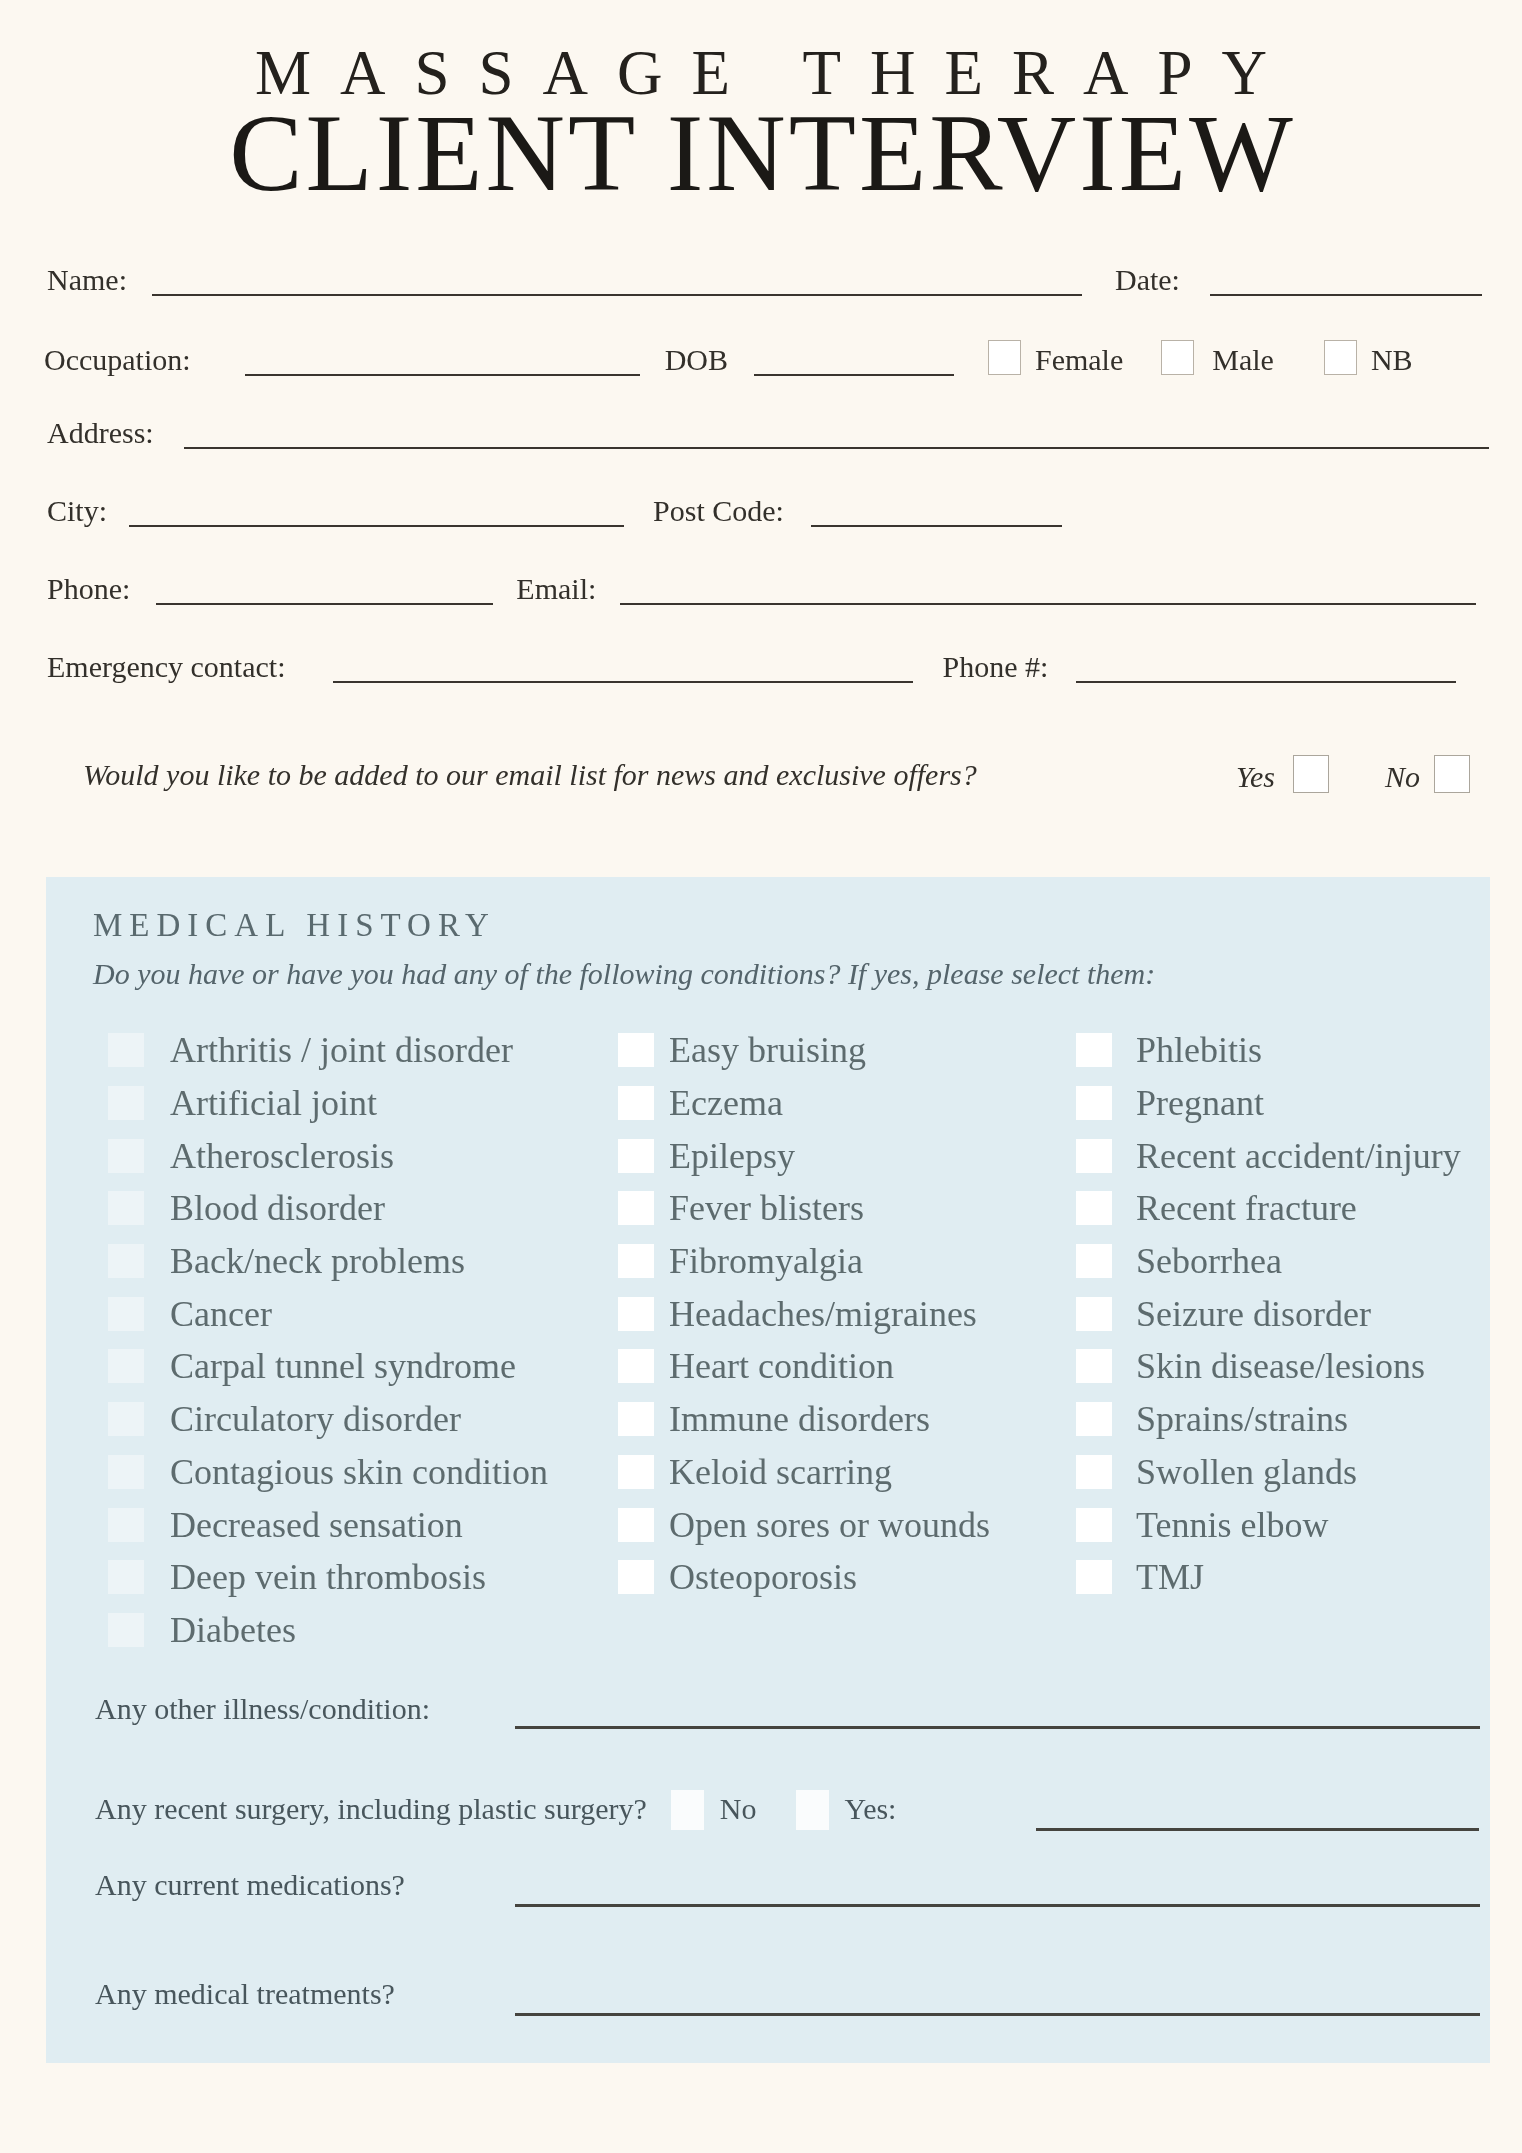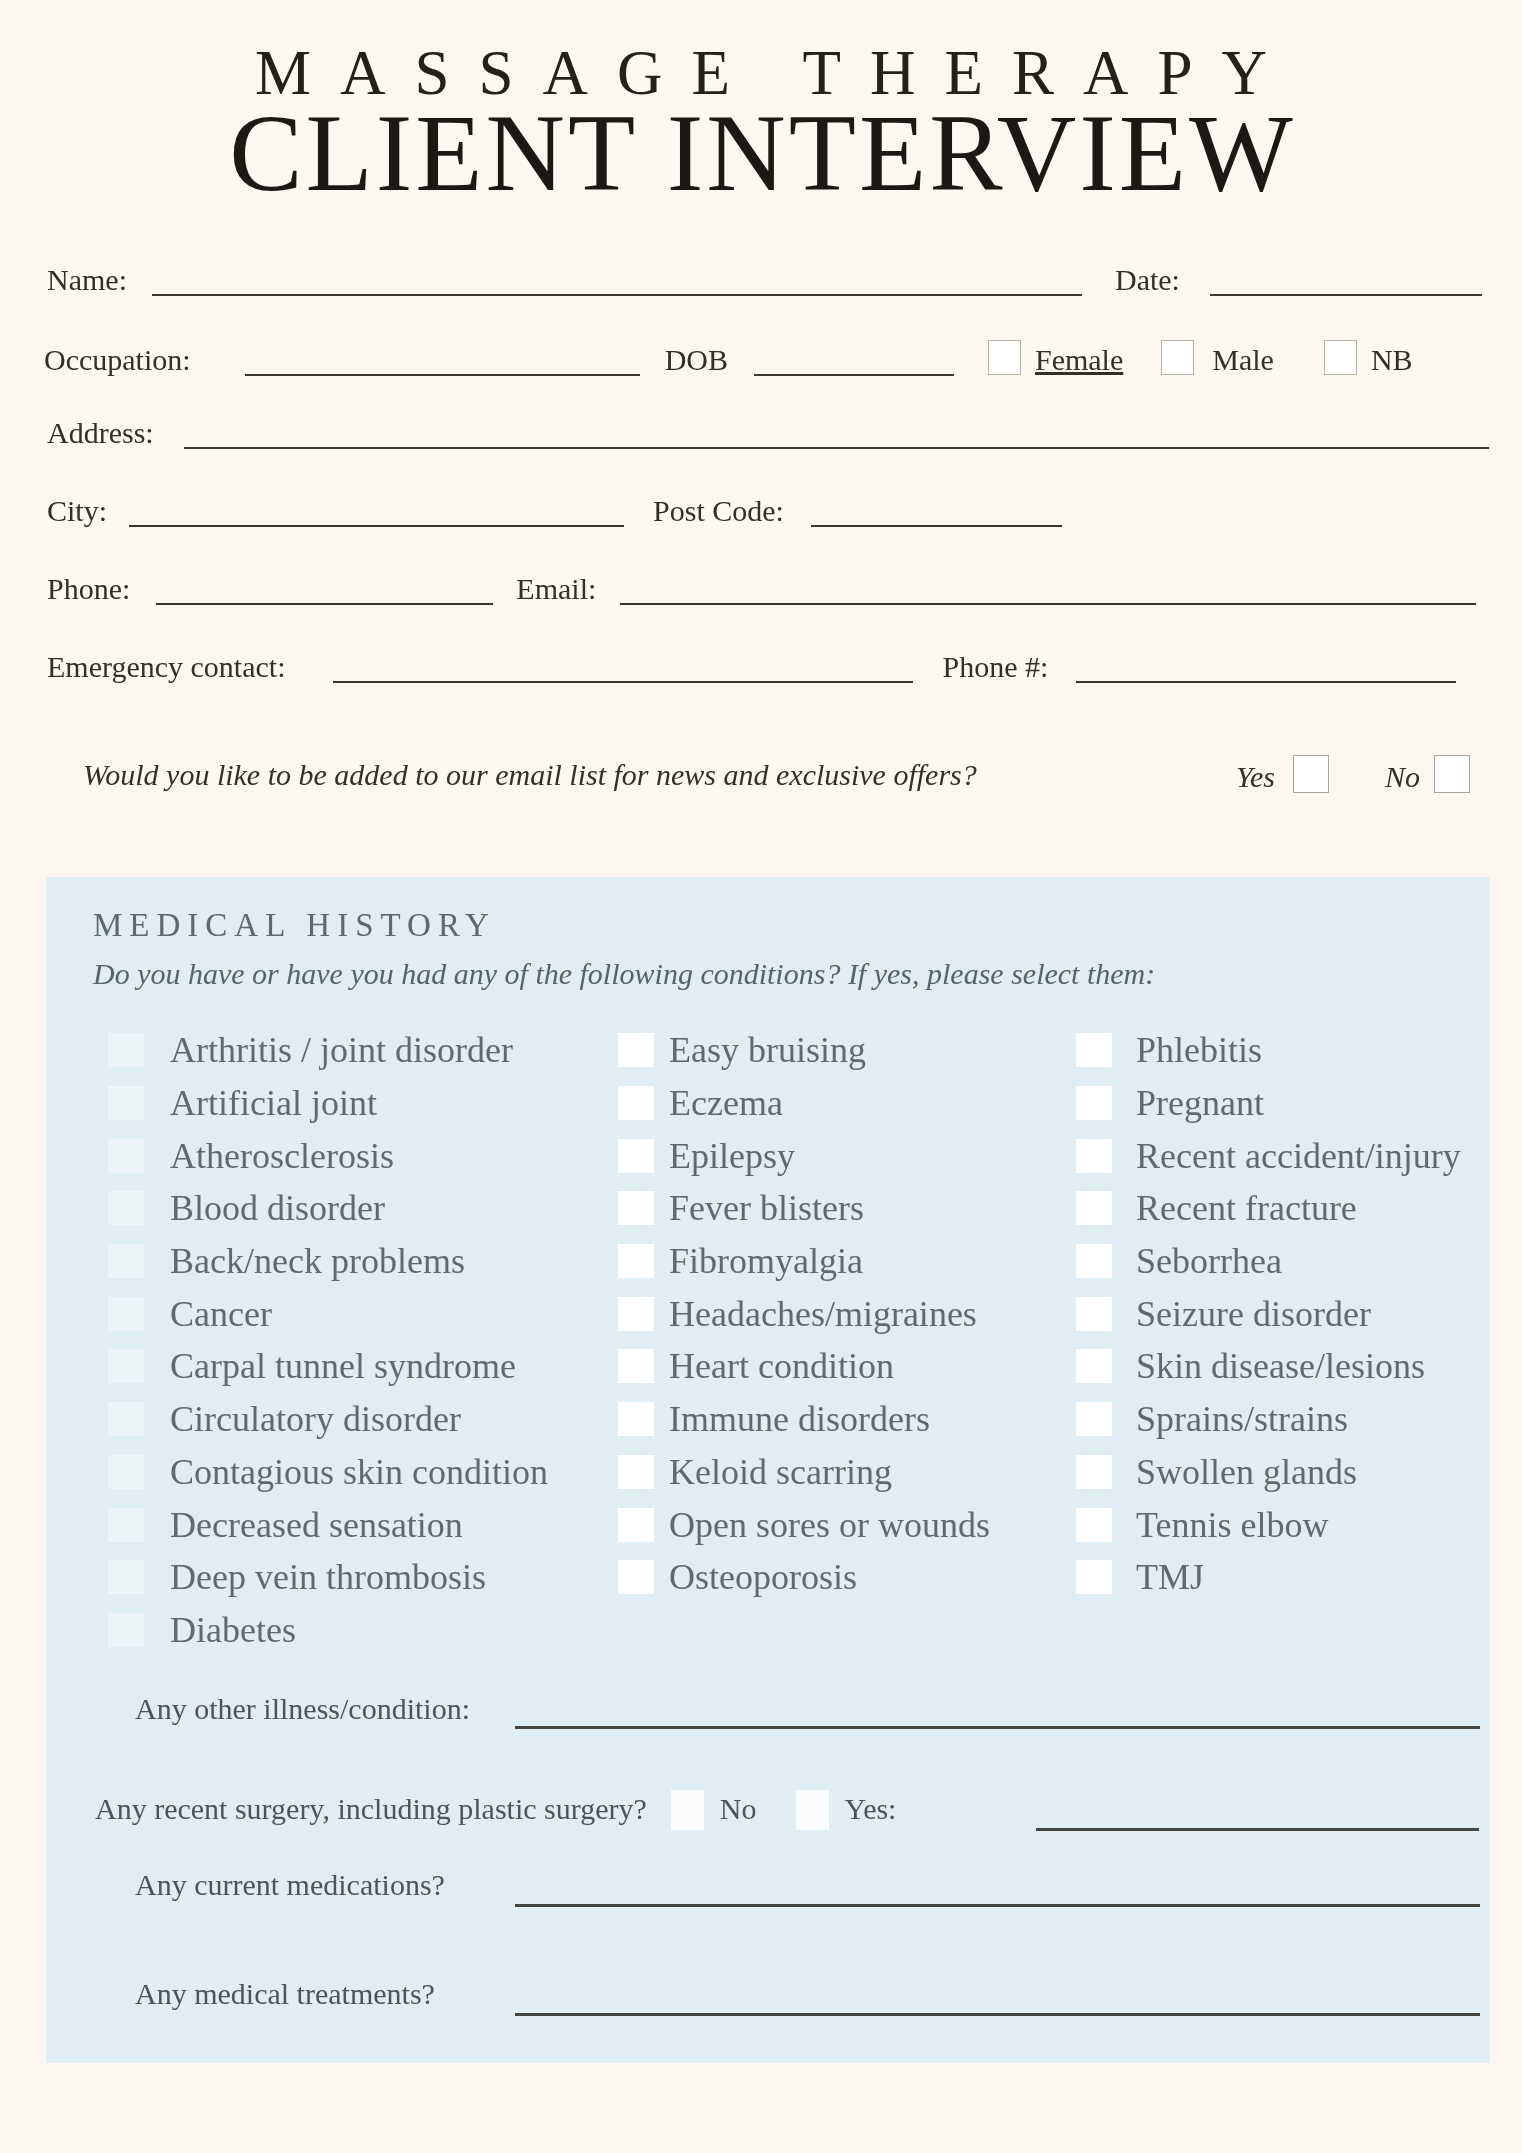--- a/index.html
+++ b/index.html
@@ -34,21 +34,21 @@
   .mh-head{position:absolute;left:47px;top:30px;font-size:33px;letter-spacing:7px;color:#5a6a6f;}
   .mh-sub{position:absolute;left:47px;top:80px;font-size:30px;font-style:italic;color:#54646b;}
   .mcol{position:absolute;top:147px;list-style:none;margin:0;padding:0;}
   .mcol li{display:flex;align-items:center;height:52.7px;}
   .mcb{width:36px;height:34px;background:#ffffff;flex:none;}
   .faint .mcb{background:rgba(255,255,255,0.42);}
   .clabel{font-size:36px;color:#5d6b6e;white-space:nowrap;}
   .c1 .clabel{margin-left:26px;}
   .c2 .clabel{margin-left:15px;}
   .c3 .clabel{margin-left:24px;}
-  .qlbl{position:absolute;font-size:30px;color:#48565c;white-space:nowrap;margin-left:40px;}
+  .qlbl{position:absolute;font-size:30px;color:#48565c;white-space:nowrap;}
   .qline{position:absolute;border-top:3px solid #45443f;height:0;}
   .qrow{position:absolute;display:flex;align-items:flex-end;font-size:30px;color:#48565c;white-space:nowrap;}
   .scb{width:33px;height:40px;background:rgba(255,255,255,0.82);flex:none;margin-bottom:-4px;}
 </style>
 </head>
 <body>
 
 <div class="page">
 
   <div class="eyebrow">MASSAGE THERAPY</div>
@@ -60,21 +60,21 @@
     <span class="lbl" style="margin-left:33px;">Date:</span>
     <span class="ln" style="width:272px;margin-left:30px;"></span>
   </div>
 
   <div class="row" style="left:44px;top:340px;">
     <span class="lbl">Occupation:</span>
     <span class="ln" style="width:395px;margin-left:54px;"></span>
     <span class="lbl" style="margin-left:25px;">DOB</span>
     <span class="ln" style="width:200px;margin-left:26px;"></span>
     <span class="cb" style="margin-left:34px;"></span>
-    <span class="lbl" style="margin-left:14px;text-decoration:underline;">Female</span>
+    <span class="lbl" style="margin-left:14px;">Female</span>
     <span class="cb" style="margin-left:38px;"></span>
     <span class="lbl" style="margin-left:18px;">Male</span>
     <span class="cb" style="margin-left:50px;"></span>
     <span class="lbl" style="margin-left:14px;">NB</span>
   </div>
 
   <div class="row" style="left:47px;top:415px;">
     <span class="lbl">Address:</span>
     <span class="ln" style="width:1305px;margin-left:30px;"></span>
   </div>

